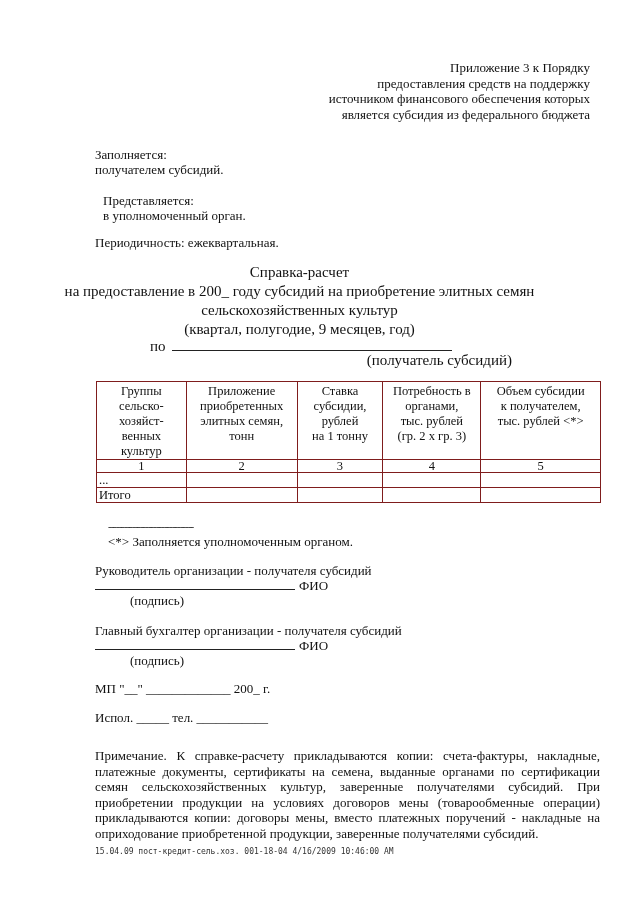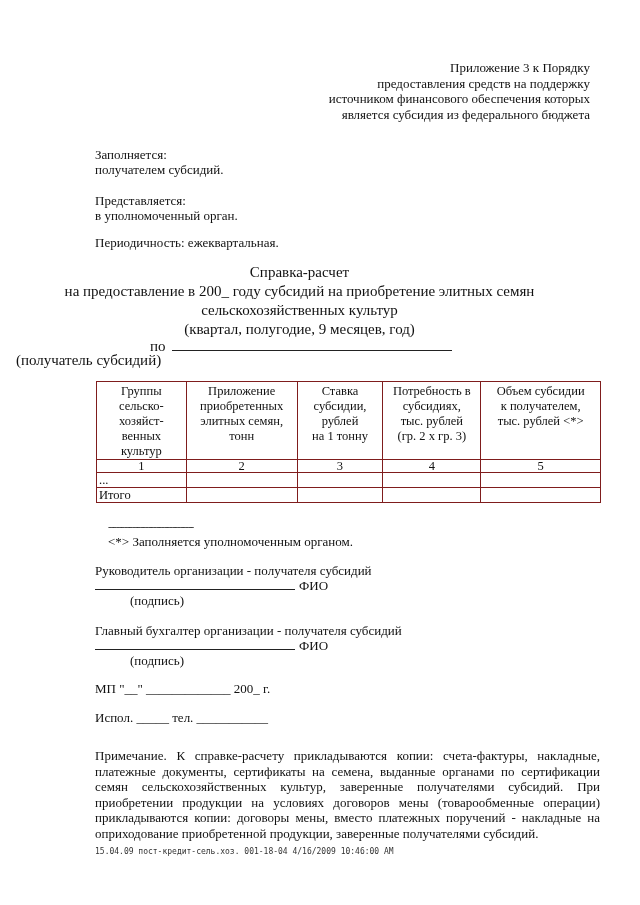--- a/index.html
+++ b/index.html
@@ -16,21 +16,21 @@
     .title-block {
       position: absolute; left: 0; width: 599px; top: 263px; text-align: center;
       font-size: 15px; line-height: 19px;
     }
     .title-block .line { display: block; }
     .po-line { position: absolute; left: 150px; top: 338px; font-size: 15px; }
     .po-underline {
       display: inline-block; width: 280px; border-bottom: 1px solid #222;
       vertical-align: baseline; margin-left: 6px; height: 12px;
     }
-    .recipient-label { position: absolute; left: 16px; width: 512px; top: 352px; text-align: left; font-size: 15px; }
+    .recipient-label { position: absolute; left: 0; width: 512px; top: 352px; text-align: right; font-size: 15px; }
     table.grid {
       position: absolute; left: 96px; top: 381px; width: 505px;
       border-collapse: collapse; font-size: 12.5px; line-height: 15px;
     }
     table.grid td {
       border: 1px solid #7f1d1d; text-align: center; vertical-align: top; padding: 0 2px;
     }
     table.grid tr.hdr td { height: 74px; padding-top: 2px; }
     table.grid tr.num td { height: 12px; line-height: 12px; }
     table.grid tr.row td { height: 14px; line-height: 14px; text-align: left; }
@@ -57,21 +57,21 @@
   <div>Приложение  3 к Порядку</div>
   <div>предоставления средств на поддержку</div>
   <div>источником финансового обеспечения которых</div>
   <div>является субсидия из федерального бюджета</div>
 </div>
 
 <div class="meta" style="top:147px;">
   <div>Заполняется:</div>
   <div>получателем субсидий.</div>
 </div>
-<div class="meta" style="top:193px;">
+<div class="meta" style="top:193px;margin-left:8px;">
   <div>Представляется:</div>
   <div>в уполномоченный орган.</div>
 </div>
 <div class="meta" style="top:235px;">Периодичность: ежеквартальная.</div>
 
 <div class="title-block">
   <span class="line">Справка-расчет</span>
   <span class="line">на предоставление в 200_ году субсидий на приобретение элитных семян</span>
   <span class="line">сельскохозяйственных культур</span>
   <span class="line">(квартал, полугодие, 9 месяцев, год)</span>
@@ -105,21 +105,21 @@
           <div>тонн</div>
     </td>
     <td>
       <div>Ставка</div>
           <div>субсидии,</div>
           <div>рублей</div>
           <div>на 1 тонну</div>
     </td>
     <td>
       <div>Потребность в</div>
-          <div>субсидиях,</div>
+          <div>органами,</div>
           <div>тыс. рублей</div>
           <div>(гр. 2 x гр. 3)</div>
     </td>
     <td>
       <div>Объем субсидии</div>
           <div>к получателем,</div>
           <div>тыс. рублей &lt;*&gt;</div>
     </td>
   </tr>
   <tr class="num">

